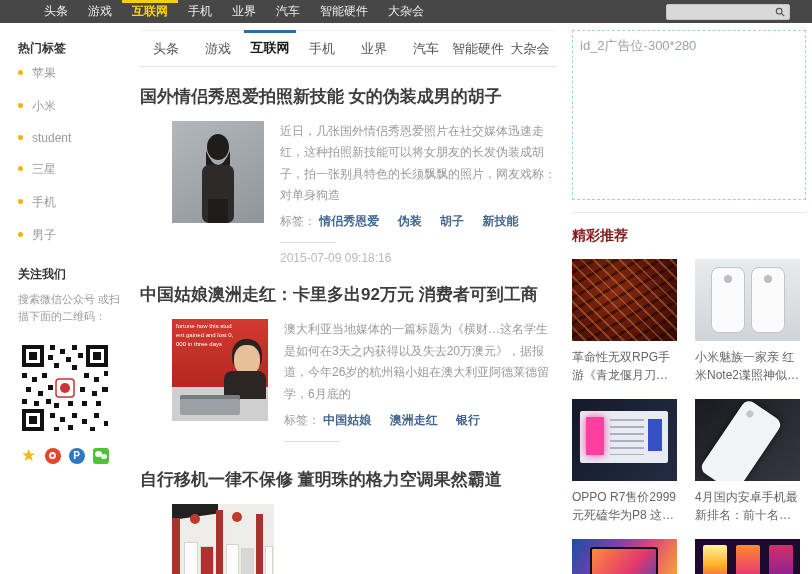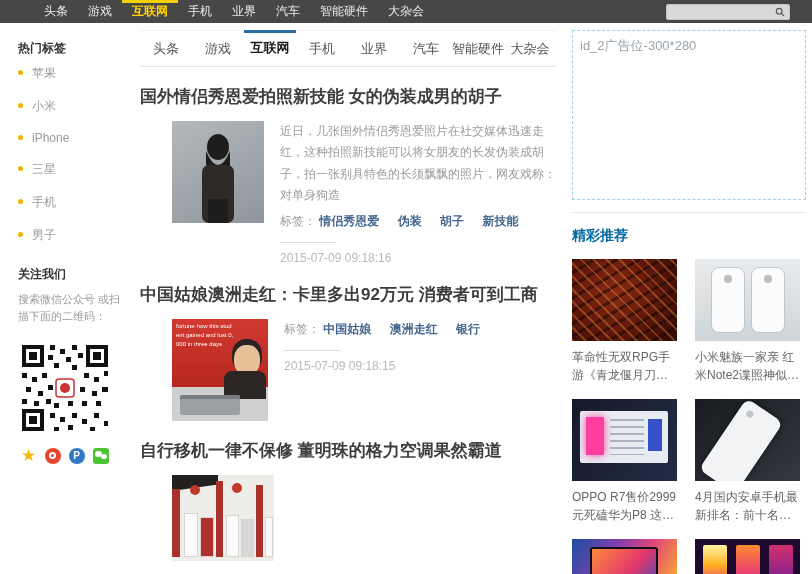--- a/index.html
+++ b/index.html
@@ -68,21 +68,21 @@
   .t3 .ceiling { position:absolute; left:0; top:0; width:46px; height:16px; background:#23211f; transform: skewY(-8deg); transform-origin: left top; }
   .t3 .unit { position:absolute; bottom:4px; background:#fbfbfb; border:1px solid #d8d4cf; }
   .t3 .red-strip { position:absolute; background:#a9322c; }
   .t3 .sign { position:absolute; width:10px; height:10px; border-radius:50%; background:#c0392b; }
 
   
   .right { width: 240px; padding-left: 6px; flex-shrink: 0; }
   .ad-box { height: 170px; border: 1px dashed #9fd0e8; padding: 5px 7px; background:#fff; }
   .ad-label { font-size: 13px; color: #9aa4ab; }
   .recommend { margin-top: 12px; border-top: 1px solid #e8e8e8; padding-top: 12px; }
-  .rec-title { font-size: 14px; color: #0369a1; font-weight: bold; margin: 2px 0 14px; }
+  .rec-title { font-size: 14px; color: #7f1d1d; font-weight: bold; margin: 2px 0 14px; }
   .grid { display: flex; flex-wrap: wrap; gap: 15px 18px; }
   .rec-item { width: 105px; cursor: pointer; }
   .rec-img { width: 105px; height: 82px; position: relative; overflow: hidden; background:#ddd; }
   .rec-caption { font-size: 12px; color: #666; line-height: 1.5; margin-top: 7px;
     display:-webkit-box; -webkit-line-clamp:2; -webkit-box-orient:vertical; overflow:hidden; }
   .r1 { background: radial-gradient(circle at 40% 40%, #8a2a14 0%, #5c160b 55%, #2e0a05 100%); }
   .r1::after { content:""; position:absolute; inset:0;
     background-image: repeating-linear-gradient(45deg, rgba(240,150,60,.35) 0 2px, transparent 2px 9px),
                       repeating-linear-gradient(-30deg, rgba(20,5,2,.5) 0 3px, transparent 3px 11px); }
   .r2 { background: linear-gradient(180deg,#e9ecee,#cfd4d8); }
@@ -132,21 +132,21 @@
     </div>
   </header>
 
   <div class="layout">
 
     <aside class="left">
       <h3 class="side-title">热门标签</h3>
       <ul class="tag-list">
         <li><span class="bullet"></span><a>苹果</a></li>
         <li><span class="bullet"></span><a>小米</a></li>
-        <li><span class="bullet"></span><a>iPhone</a></li>
+        <li><span class="bullet"></span><a>student</a></li>
         <li><span class="bullet"></span><a>三星</a></li>
         <li><span class="bullet"></span><a>手机</a></li>
         <li><span class="bullet"></span><a>男子</a></li>
       </ul>
       <h3 class="side-title">关注我们</h3>
       <p class="follow-text">搜索微信公众号 或扫描下面的二维码：</p>
 
       <svg class="qr-wrap" viewBox="0 0 90 90">
         <rect x="0" y="0" width="90" height="90" fill="#fff"></rect>
         <g fill="#111">
@@ -263,28 +263,28 @@
         <div class="article-body">
           <div class="thumb t2">
             <div class="red">
               <div class="thumb-tinytext">fortune·how this student gained and lost 0,000 in three days</div>
             </div>
             <div class="face"></div>
             <div class="body"></div>
             <div class="atm"></div>
           </div>
           <div class="info">
+            <p class="excerpt">澳大利亚当地媒体的一篇标题为《横财…这名学生是如何在3天之内获得以及失去20万澳元》，据报道，今年26岁的杭州籍小姐在澳大利亚阿德莱德留学，6月底的</p>
             <p class="tagline">
               <span class="tag-label">标签：</span>
               <a class="tag-link">中国姑娘</a>
               <a class="tag-link">澳洲走红</a>
               <a class="tag-link">银行</a>
             </p>
             <div class="divider"></div>
-            <p class="date">2015-07-09 09:18:15</p>
           </div>
         </div>
       </article>
 
       <article>
         <h2 class="article-title">自行移机一律不保修 董明珠的格力空调果然霸道</h2>
         <div class="article-body">
           <div class="thumb t3">
             <div class="ceiling"></div>
             <div class="red-strip" style="left:0;top:14px;width:8px;height:68px;"></div>

